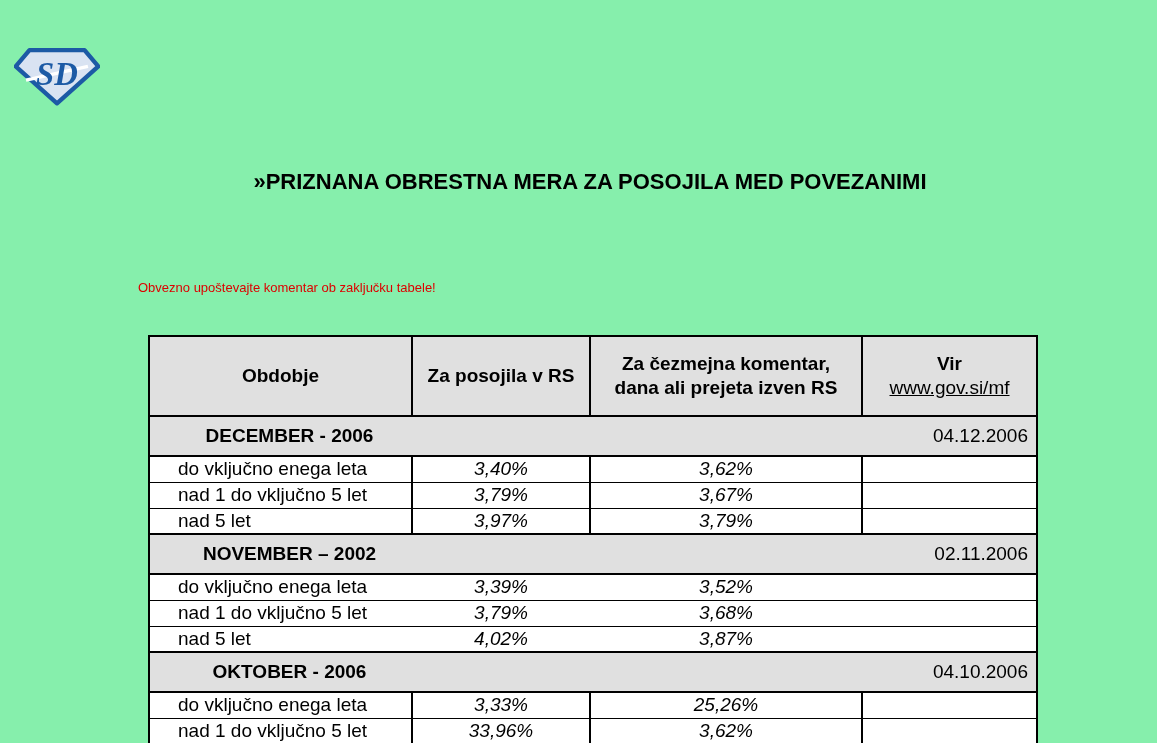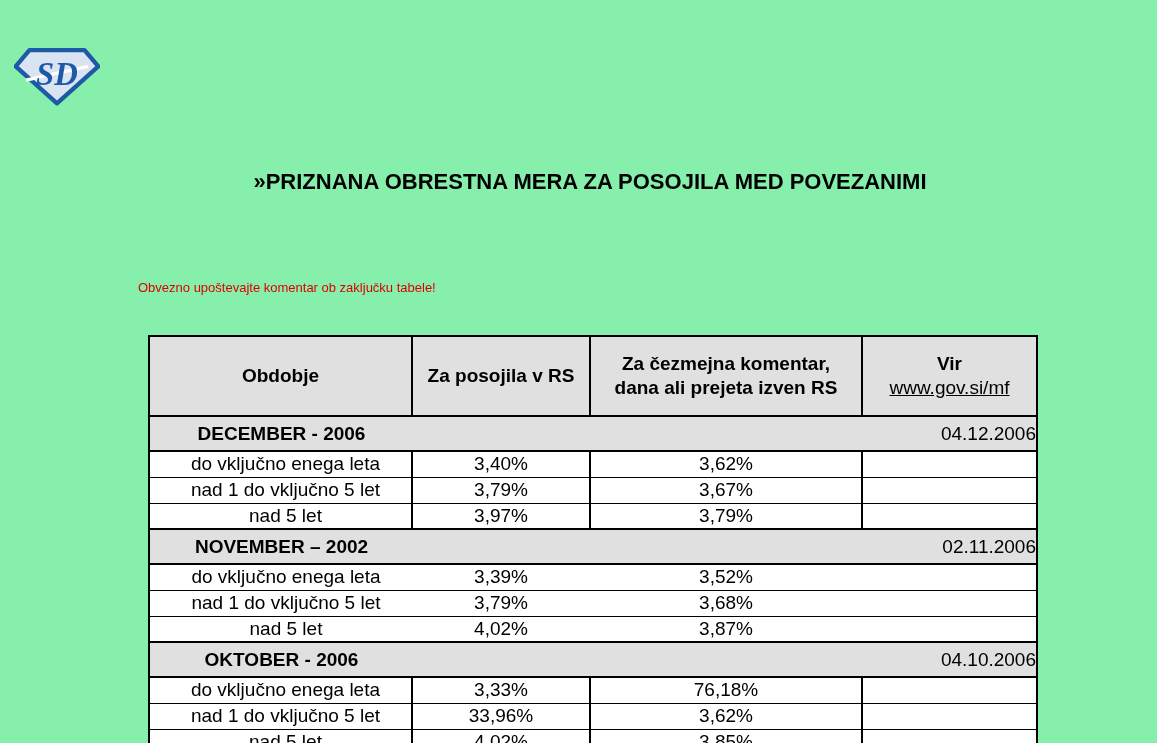--- a/index.html
+++ b/index.html
@@ -45,35 +45,35 @@
   }
   .vir-link {
     display:block; color:#000; text-decoration:underline;
     font-weight:normal; cursor:pointer;
   }
 
   tr.section-row td {
     background:var(--header_gray, #e0e0e0);
     border-top:2px solid var(--border_black, #000);
     border-bottom:2px solid var(--border_black, #000);
-    height:35px; padding:0;
+    height:27px; padding:8px;
   }
   .section-flex { display:flex; justify-content:space-between; align-items:center; height:100%; }
   .section-flex .month { width:263px; text-align:center; font-weight:bold; }
   .section-flex .date  { width:175px; text-align:right; font-weight:normal; }
 
   tr.data-row td {
     height:26px; vertical-align:middle;
     border-bottom:1px solid var(--border_black, #000);
     background:#fff;
   }
   tr.data-row.cols td { border-left:2px solid var(--border_black, #000); border-right:2px solid var(--border_black, #000); }
   tr.data-row.no-cols td { border-left:0; border-right:0; }
-  td.c-label { text-align:center; padding-left:10px; }
-  td.c-val   { text-align:center; }
+  td.c-label { text-align:left; padding-left:28px; }
+  td.c-val   { text-align:center;font-style:italic; }
 </style>
 </head>
 <body>
 
 <div class="page">
 
   <div class="logo">
     <svg viewBox="0 0 100 72">
       <polygon points="2,26 18,7 82,7 98,26 50,69" fill="#d9e3f2" stroke="#1c5aa5" stroke-width="5" stroke-linejoin="round"></polygon>
       <path d="M14 42 L86 26" stroke="#ffffff" stroke-width="4" fill="none"></path>
@@ -165,21 +165,21 @@
         <td colspan="4">
           <div class="section-flex">
             <span class="month">OKTOBER - 2006</span>
             <span class="date">04.10.2006</span>
           </div>
         </td>
       </tr>
       <tr class="data-row cols">
         <td class="c-label">do vključno enega leta</td>
         <td class="c-val">3,33%</td>
-        <td class="c-val">76,18%</td>
+        <td class="c-val">25,26%</td>
         <td class="c-empty"></td>
       </tr>
       <tr class="data-row cols">
         <td class="c-label">nad 1 do vključno 5 let</td>
         <td class="c-val">33,96%</td>
         <td class="c-val">3,62%</td>
         <td class="c-empty"></td>
       </tr>
       <tr class="data-row cols">
         <td class="c-label">nad 5 let</td>

